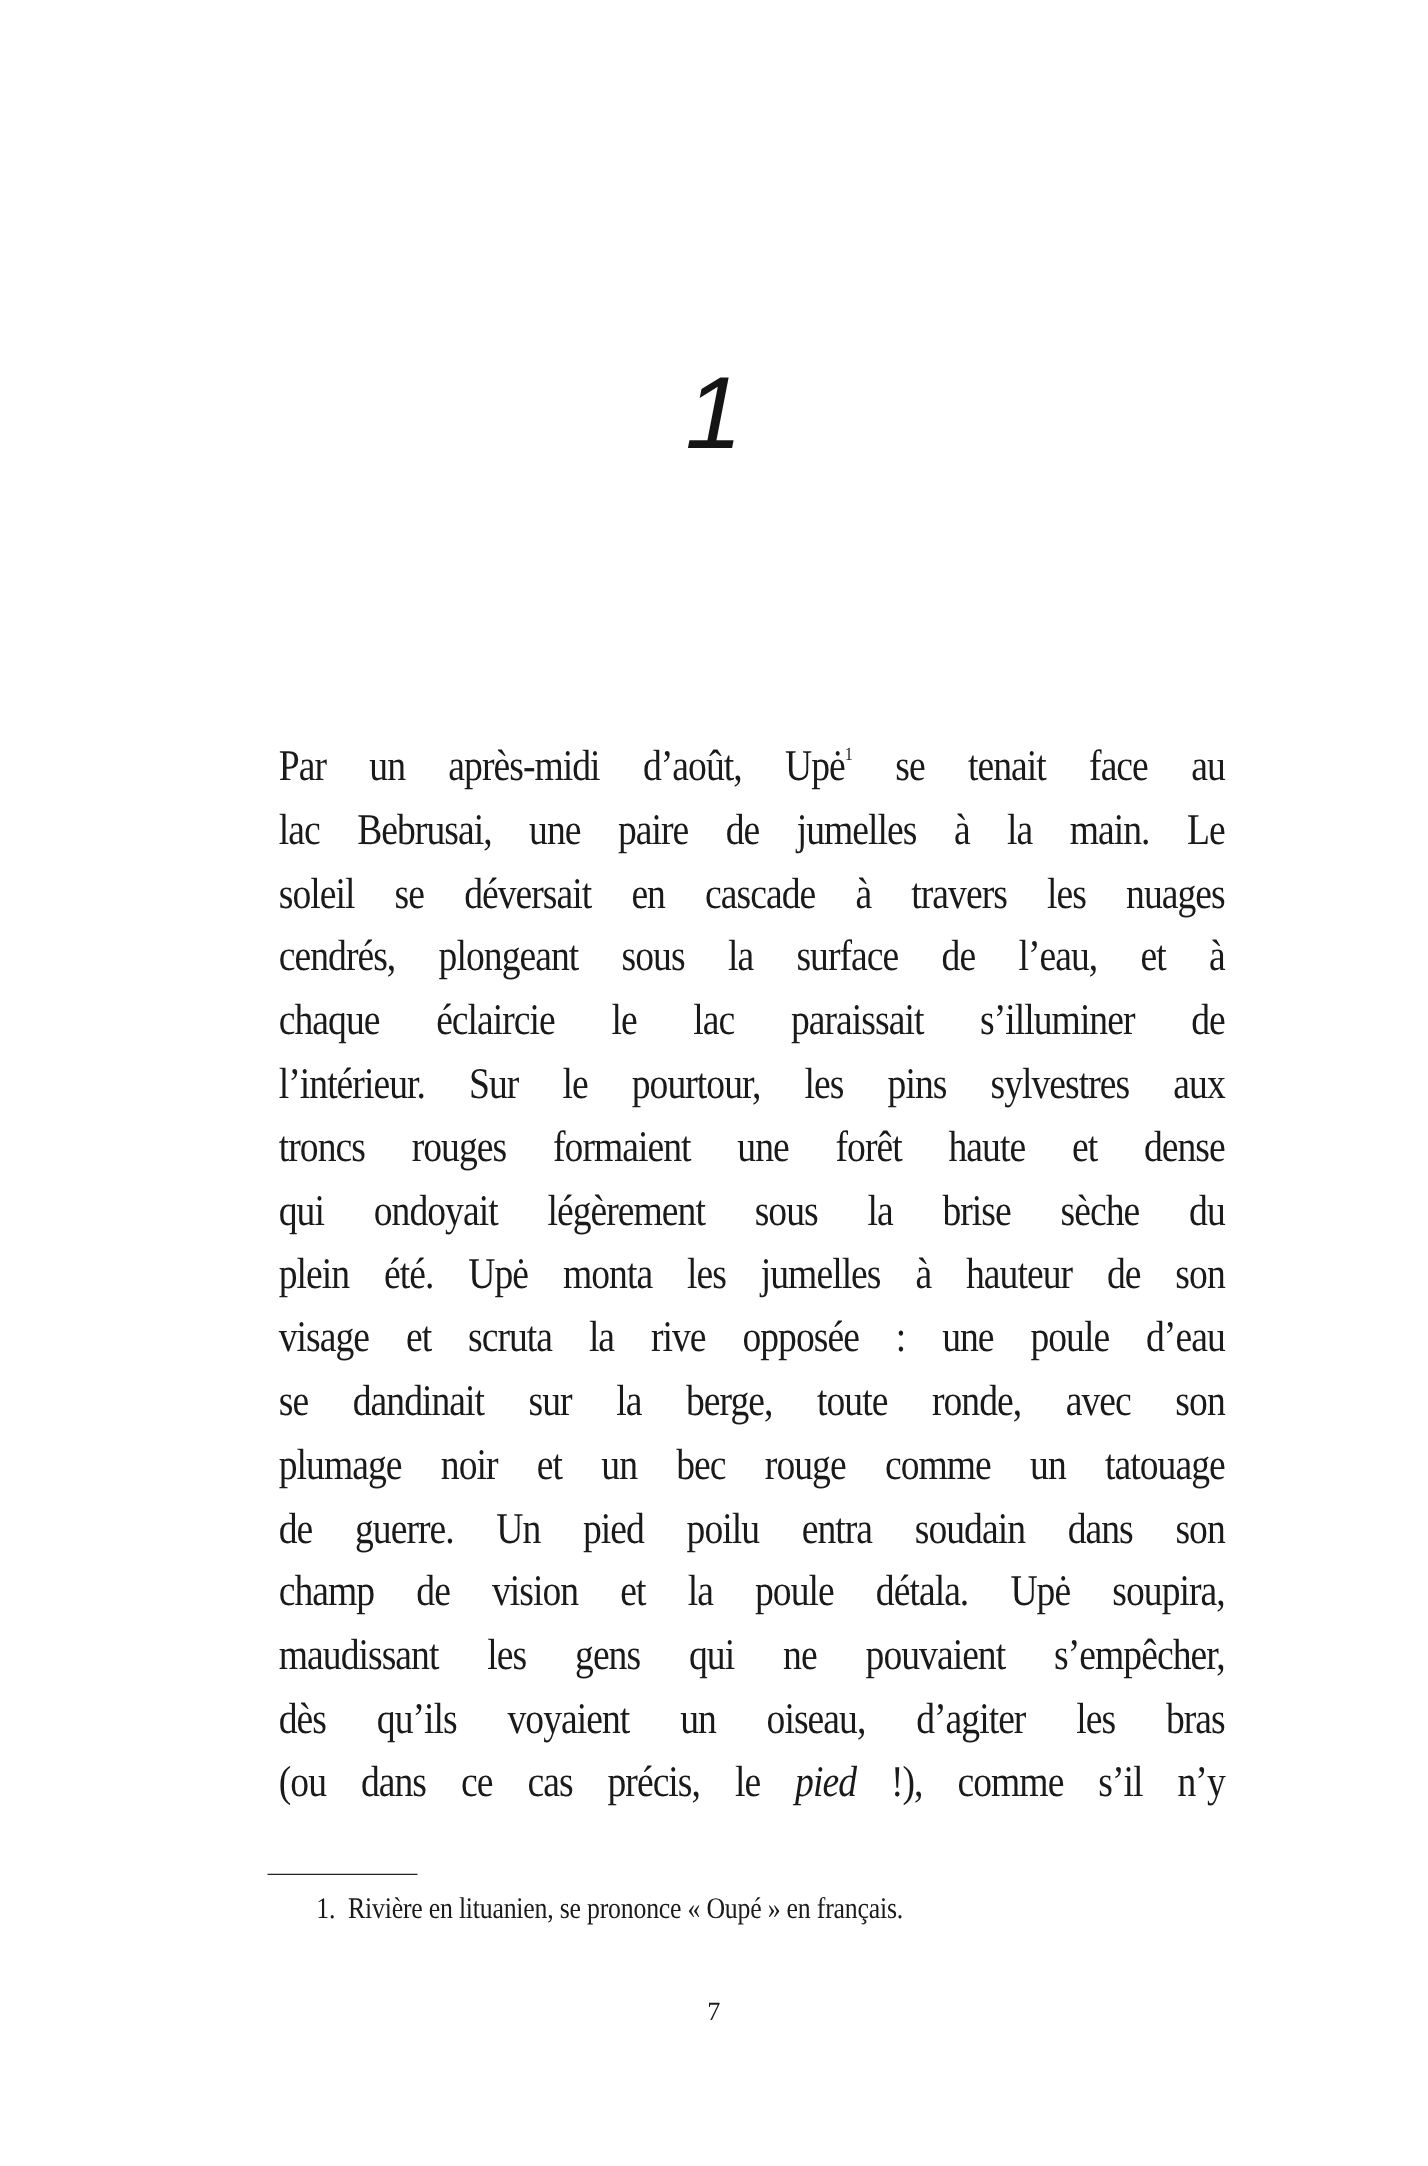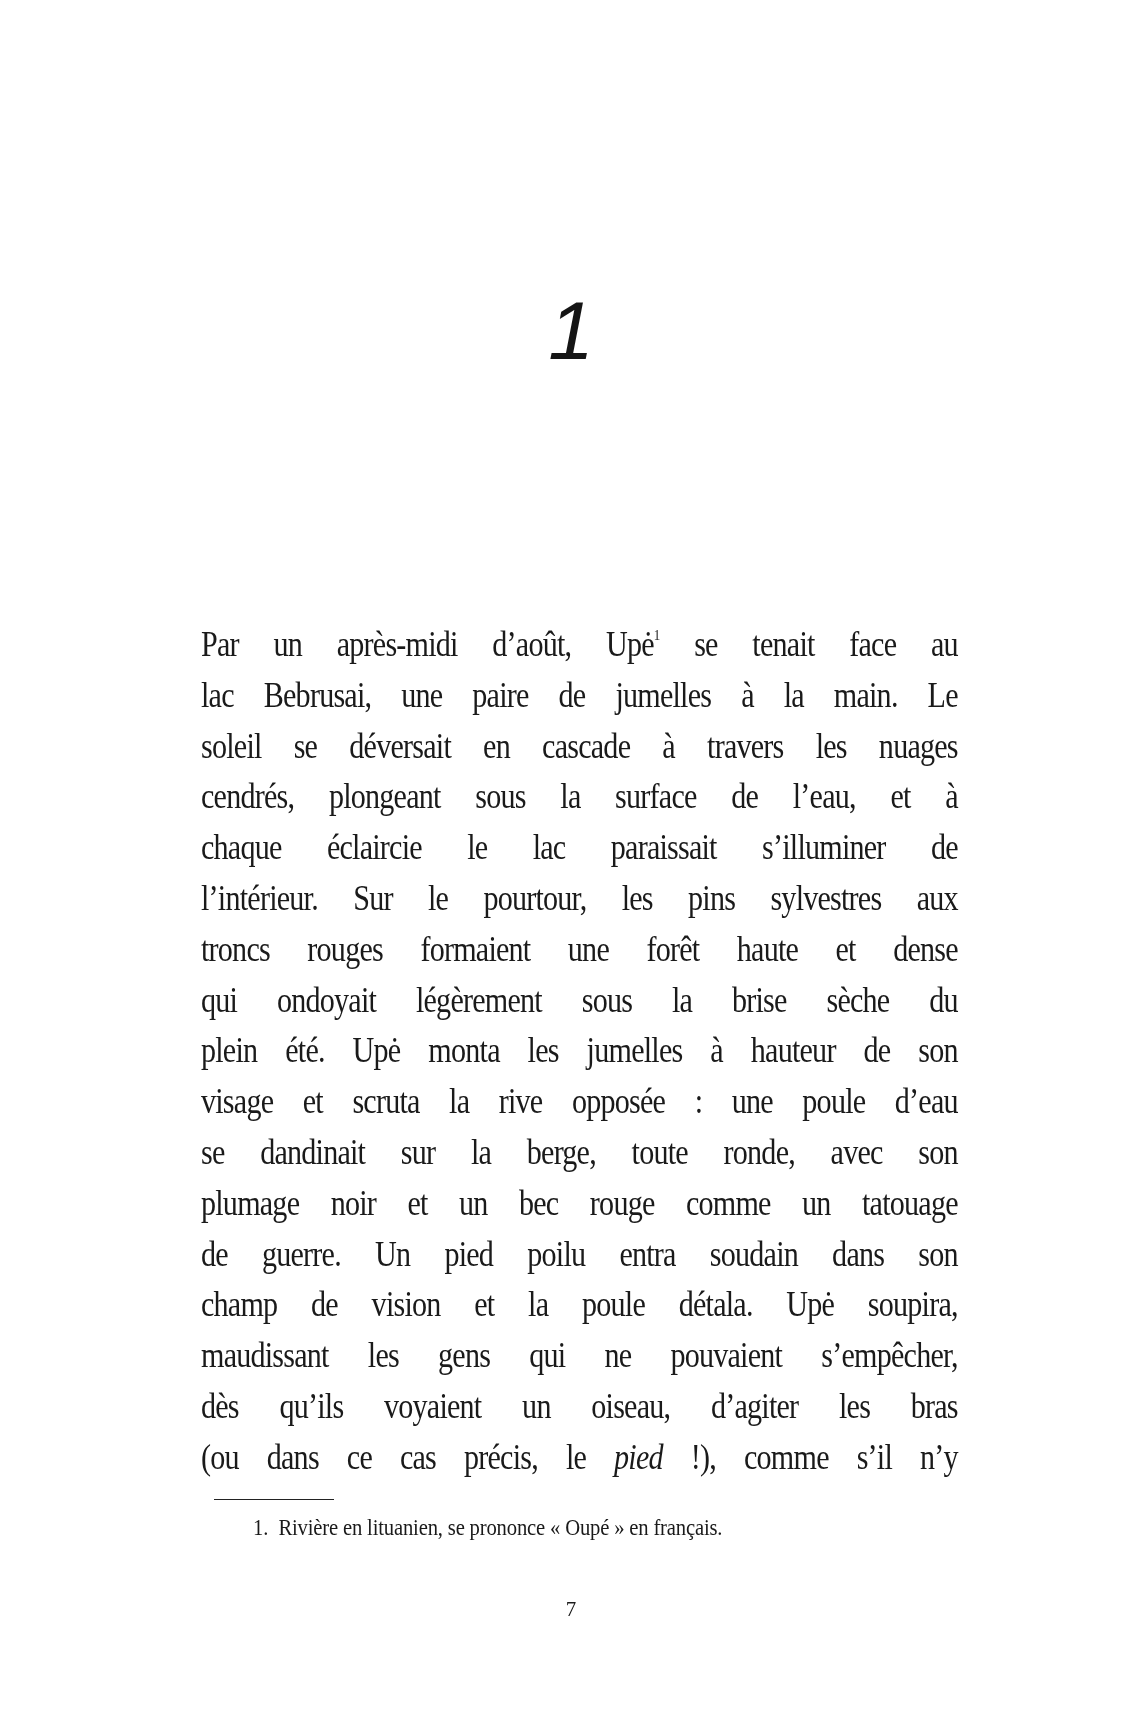--- a/index.html
+++ b/index.html
@@ -23,24 +23,23 @@
       text-align: center;
       font-family: "Liberation Sans", "DejaVu Sans", sans-serif;
       font-style: italic;
       font-size: 82px;
       line-height: 1;
       font-weight: normal;
       color: #151515;
     }
     .body-text {
       position: absolute;
-      left: 201px;
+      left: 223px;
       top: 588px;
       width: 757px;
-      margin-top: 32px;
     }
     .line {
       display: block;
       height: 50.8px;
       line-height: 50.8px;
       font-size: 35px;
       text-align: justify;
       text-align-last: justify;
       white-space: nowrap;
       letter-spacing: -0.9px;

